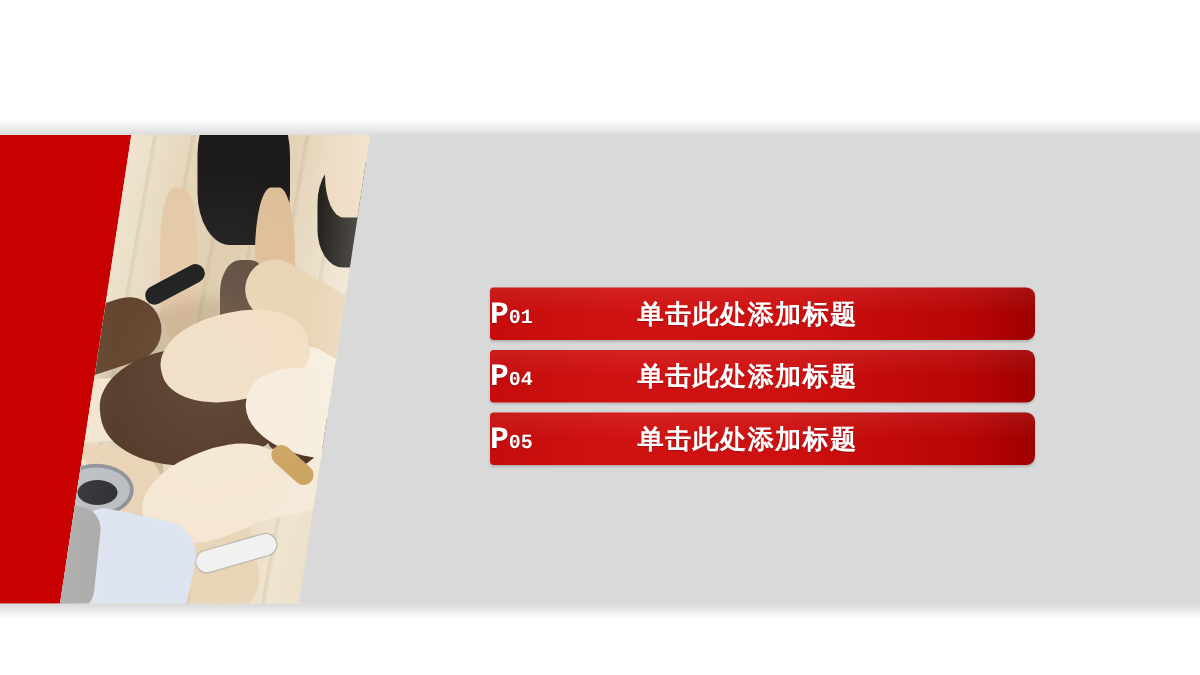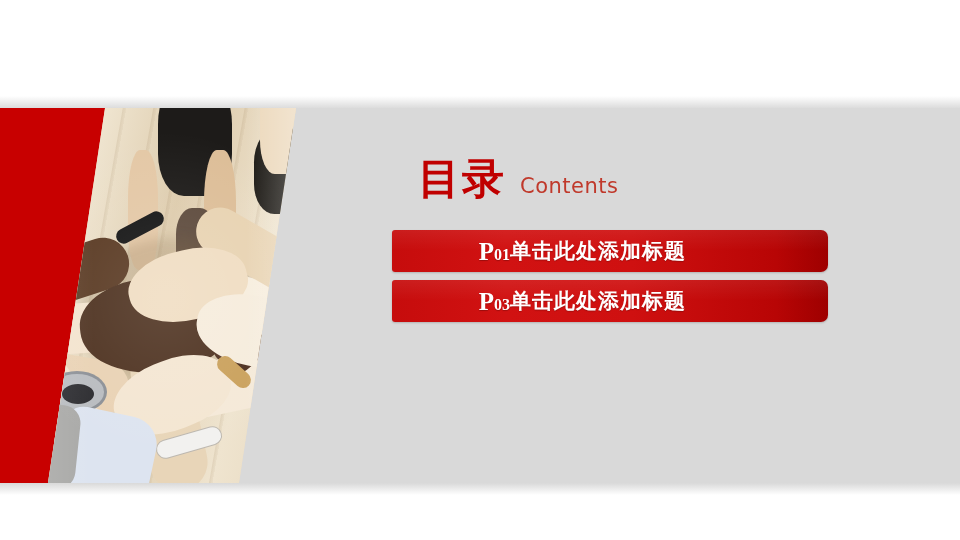--- a/index.html
+++ b/index.html
@@ -186,23 +186,23 @@
     content: "";
     position: absolute;
     left: 0; right: 0; top: 0;
     height: 50%;
     background: linear-gradient(to bottom, rgba(255,255,255,0.07), rgba(255,255,255,0));
     pointer-events: none;
   }
   .bar-code {
     width: 118px;
     flex: 0 0 118px;
-    text-align: right;
+    text-align: left;
     color: #ffffff;
-    font-family: Liberation Serif, serif;
+    font-family: Liberation Mono, monospace;
     font-weight: 700;
     font-size: 25px;
     line-height: 1;
     white-space: nowrap;
     text-shadow: 0 1px 1px rgba(0,0,0,0.25);
   }
   .bar-code .num {
     font-size: 16px;
     font-weight: 700;
     letter-spacing: 0px;
@@ -265,34 +265,34 @@
       <div class="band-acc" style="left:54px; top:296px; width:32px; height:20px; background:#2b2b2f; border-radius:50%;"></div>
       <div class="band-acc" style="left:206px; top:276px; width:40px; height:16px; background:#caa15c; transform:rotate(42deg);"></div>
       <div class="band-acc" style="left:148px; top:346px; width:66px; height:17px; background:#f2f1ef; transform:rotate(-16deg); box-shadow:0 0 0 1px #bdb8b0;"></div>
       <div class="band-acc" style="left:50px; top:324px; width:96px; height:86px; background:#dde4f0; border-radius:20px 28px 10px 10px; transform:rotate(12deg);"></div>
       <div class="band-acc" style="left:14px; top:316px; width:56px; height:84px; background:#a9a9a7; border-radius:18px; transform:rotate(6deg);"></div>
 
       <div class="photo-vig"></div>
     </div>
   </div>
 
-  <div class="heading">
-    <span class="heading-cn">目录</span>
-    <span class="heading-en">Contents</span>
-  </div>
 
   <div class="bars">
 
     <div class="bar">
       <span class="bar-code"><span>P</span><span class="num">01</span></span>
       <span class="bar-title">单击此处添加标题</span>
     </div>
 
     <div class="bar">
-      <span class="bar-code"><span>P</span><span class="num">03</span></span>
+      <span class="bar-code"><span>P</span><span class="num">04</span></span>
       <span class="bar-title">单击此处添加标题</span>
     </div>
 
 
+    <div class="bar">
+      <span class="bar-code"><span>P</span><span class="num">05</span></span>
+      <span class="bar-title">单击此处添加标题</span>
+    </div>
 
   </div>
 
 </div>
 
 </body></html>

